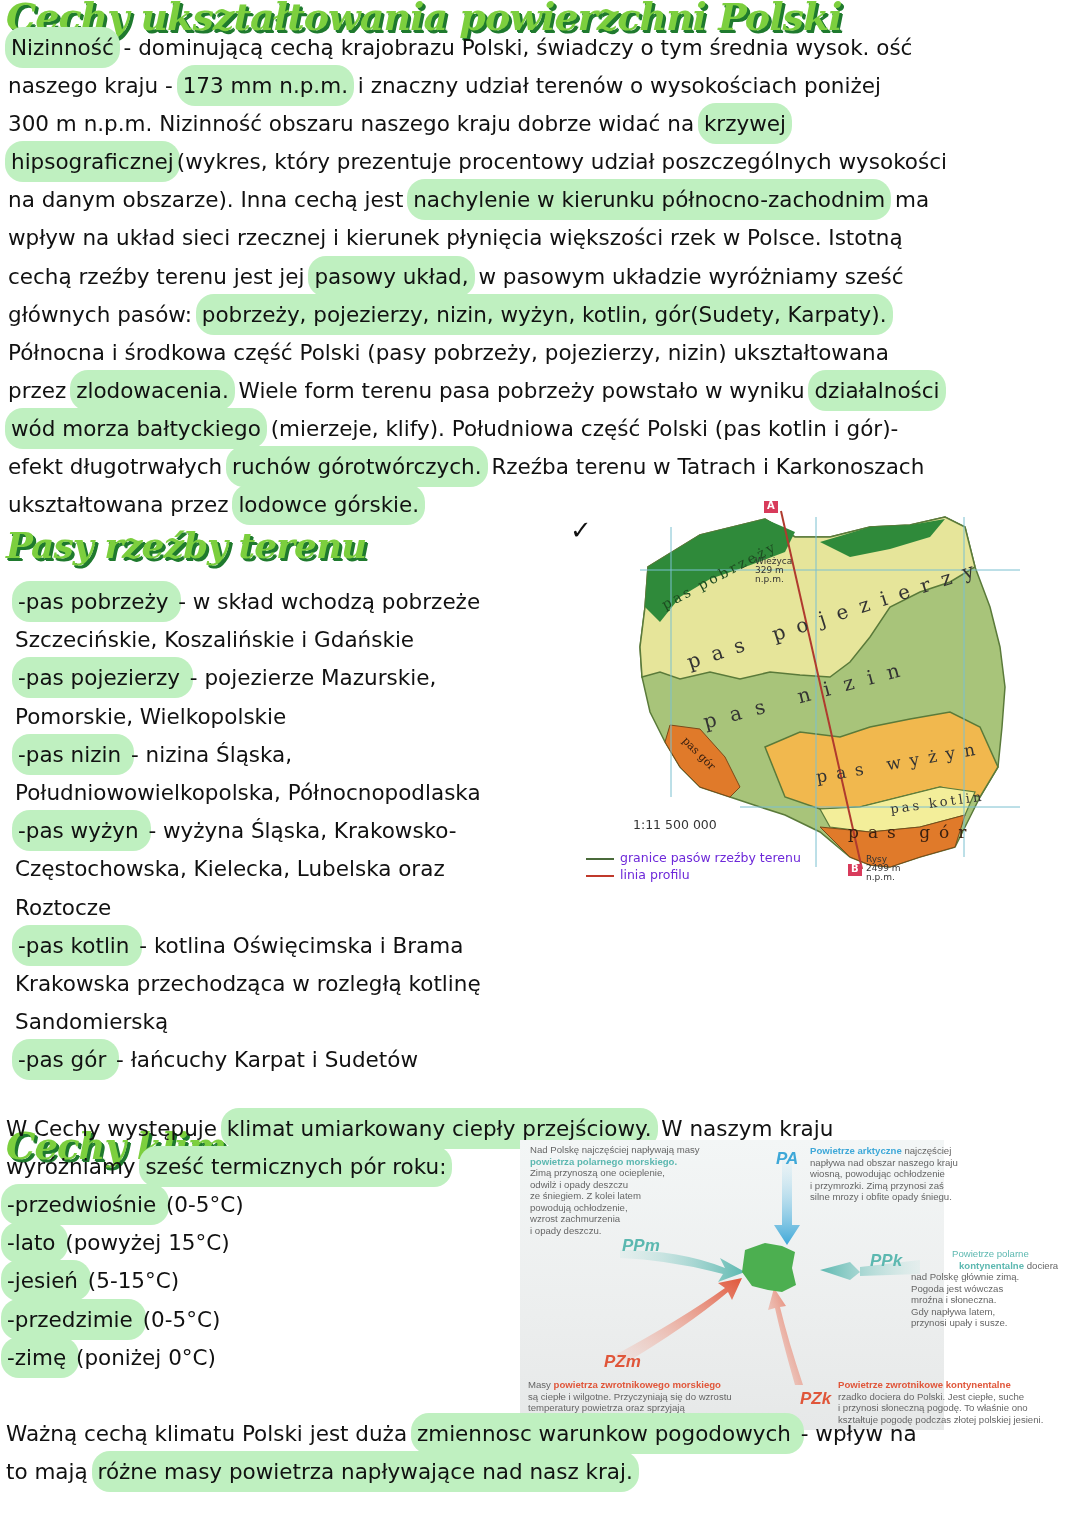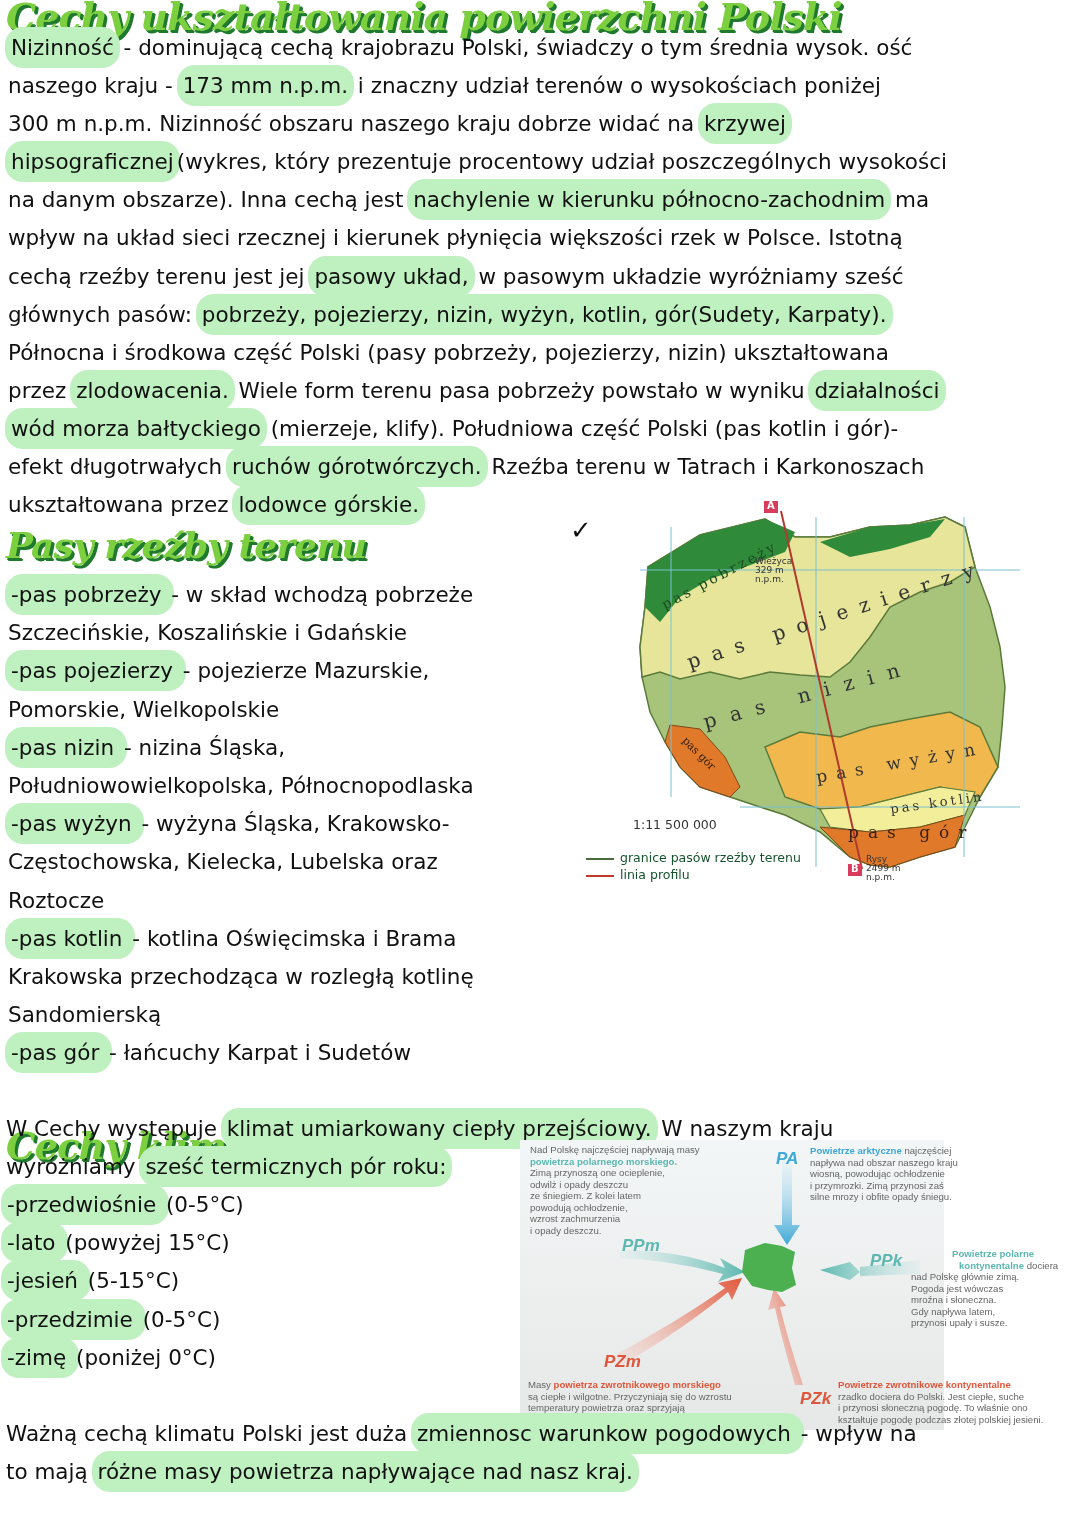--- a/index.html
+++ b/index.html
@@ -11,32 +11,32 @@
     color:#7ccf3e; letter-spacing:-1px;
     text-shadow: 2px 2px 0 #1f7a2e, 3px 3px 0 #1f7a2e;
     white-space:nowrap;
   }
   .t1 { top:-6px; font-size:38px; }
   .t2 { top:524px; font-size:36px; }
   .t3 { top:1096px; font-size:37px;margin-top:28px; }
   .para { position:absolute; left:8px; margin:0; font-size:21.5px; line-height:38.1px; white-space:nowrap; }
   .p1 { top:29px; }
   .hl { background:#bff0c0; border-radius:18px; padding:8px 6px; margin:0 -3px; }
-  .list { position:absolute; left:0; margin:8px; font-size:21.5px; line-height:38.2px; white-space:nowrap; }
+  .list { position:absolute; left:0; margin:15px; font-size:21.5px; line-height:38.2px; white-space:nowrap; }
   .l1 { top:568px; }
   .list .row { height:38.2px; }
   .clim { position:absolute; left:6px; top:1110px; font-size:21.5px; line-height:38.1px; white-space:nowrap; }
   .seasons { position:absolute; left:4px; top:1186px; font-size:21.5px; line-height:38.2px; white-space:nowrap; }
   .concl { position:absolute; left:6px; top:1415px; font-size:21.5px; line-height:38.3px; white-space:nowrap; }
 
   
   .map { position:absolute; left:570px; top:497px; width:475px; height:400px; }
   .check { position:absolute; left:0; top:18px; font-size:26px; font-family:"DejaVu Sans",sans-serif; }
   .scale { position:absolute; left:63px; top:320px; font-size:12.5px; color:#333; }
-  .legend { position:absolute; left:16px; top:352px; font-size:12.5px; color:#14532d; line-height:17px; }
+  .legend { position:absolute; left:16px; top:352px; font-size:12.5px; color:#6d28d9; line-height:17px; }
   .legend .ln { display:inline-block; width:28px; height:2px; vertical-align:middle; margin-right:6px; }
 
   
   .air { position:absolute; left:520px; top:1140px; width:424px; height:290px;
          background:linear-gradient(180deg,#f3f6f6 0%,#eceeee 60%,#e6e8e8 100%); }
   .air .desc { position:absolute; font-family:"Liberation Sans", sans-serif; font-size:9.6px; line-height:11.5px; color:#666; white-space:nowrap; }
   .air .code { position:absolute; font-family:"Liberation Sans", sans-serif; font-style:italic; font-weight:bold; font-size:17px; }
   .teal { color:#5cb8b0; }
   .blue { color:#3ea8d8; }
   .red  { color:#e0563a; }
@@ -187,21 +187,21 @@
   <span class="code blue" style="left:256px;top:9px">PA</span>
   <div class="desc" style="left:290px;top:5px">
       <div><span class="blue" style="font-weight: bold;">Powietrze arktyczne</span><span> najczęściej</span></div>
       <div><span>napływa nad obszar naszego kraju</span></div>
       <div><span>wiosną, powodując ochłodzenie</span></div>
       <div><span>i przymrozki. Zimą przynosi zaś</span></div>
       <div><span>silne mrozy i obfite opady śniegu.</span></div>
     </div>
   <span class="code teal" style="left:350px;top:111px">PPk</span>
   <div class="desc" style="left:391px;top:108px">
-      <div><span class="teal" style="font-weight: bold; padding-left: 41px;">Powietrze polarne</span></div>
+      <div><span class="teal" style="font-weight: normal; padding-left: 41px;">Powietrze polarne</span></div>
       <div><span class="teal" style="font-weight: bold; margin-left: 48px;">kontynentalne</span><span> dociera</span></div>
       <div><span>nad Polskę głównie zimą.</span></div>
       <div><span>Pogoda jest wówczas</span></div>
       <div><span>mroźna i słoneczna.</span></div>
       <div><span>Gdy napływa latem,</span></div>
       <div><span>przynosi upały i susze.</span></div>
     </div>
   <span class="code red" style="left:84px;top:212px">PZm</span>
   <div class="desc" style="left:8px;top:239px">
       <div><span>Masy </span><span class="red" style="font-weight: bold;">powietrza zwrotnikowego morskiego</span></div>

